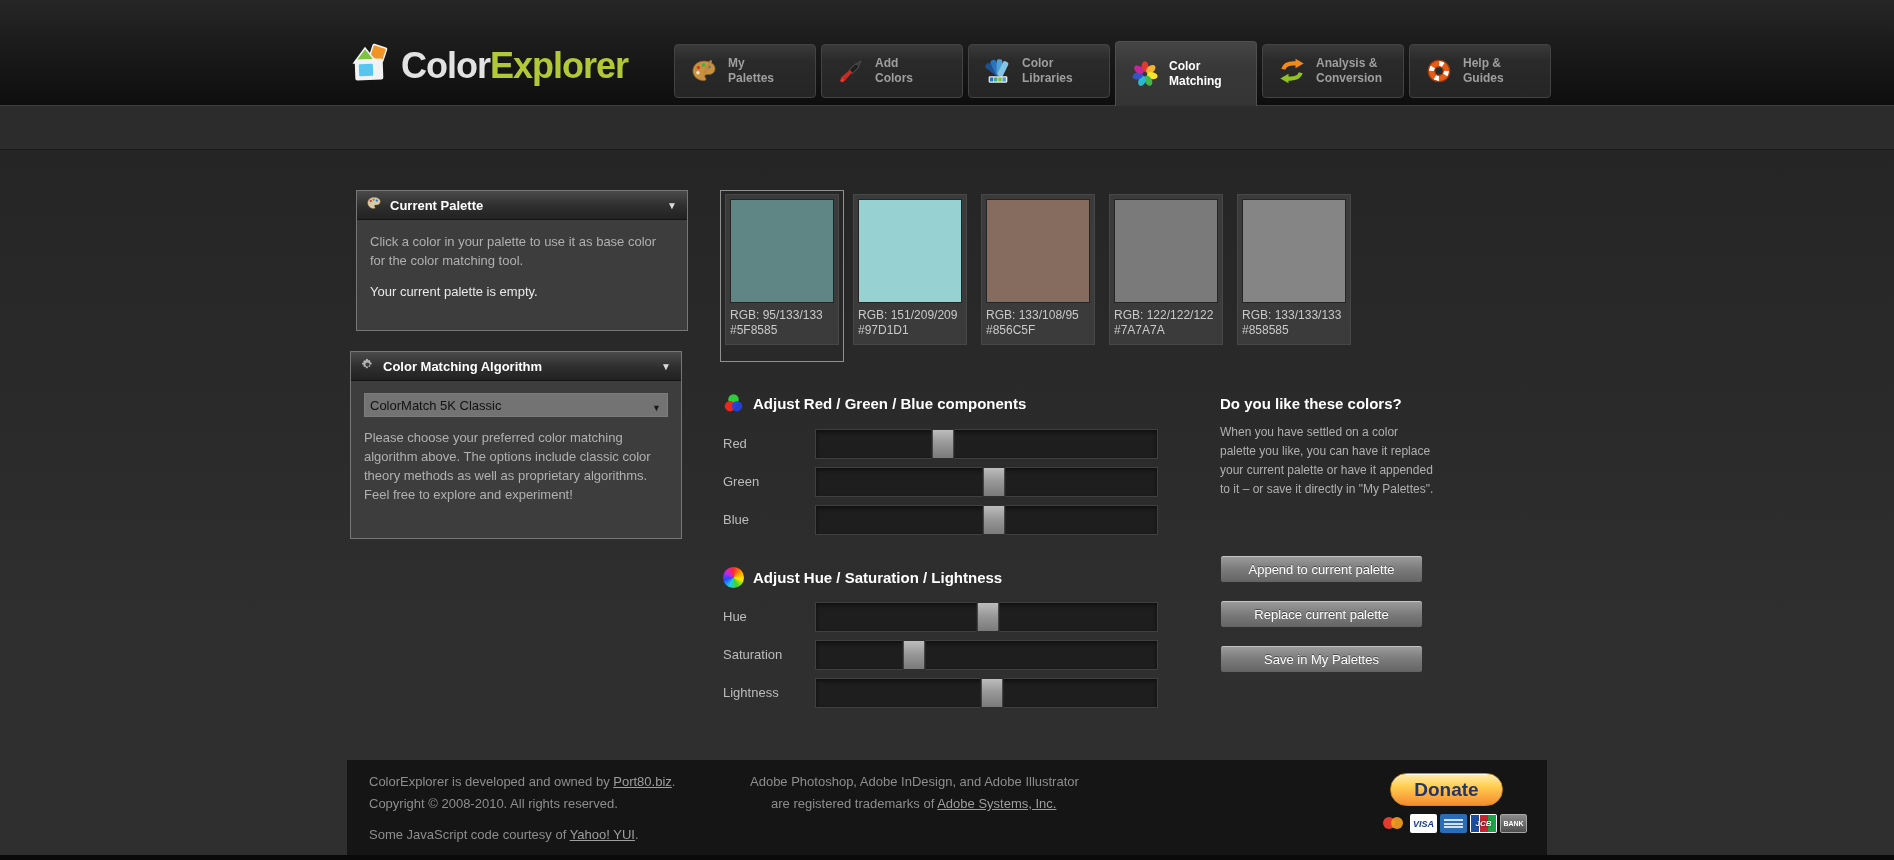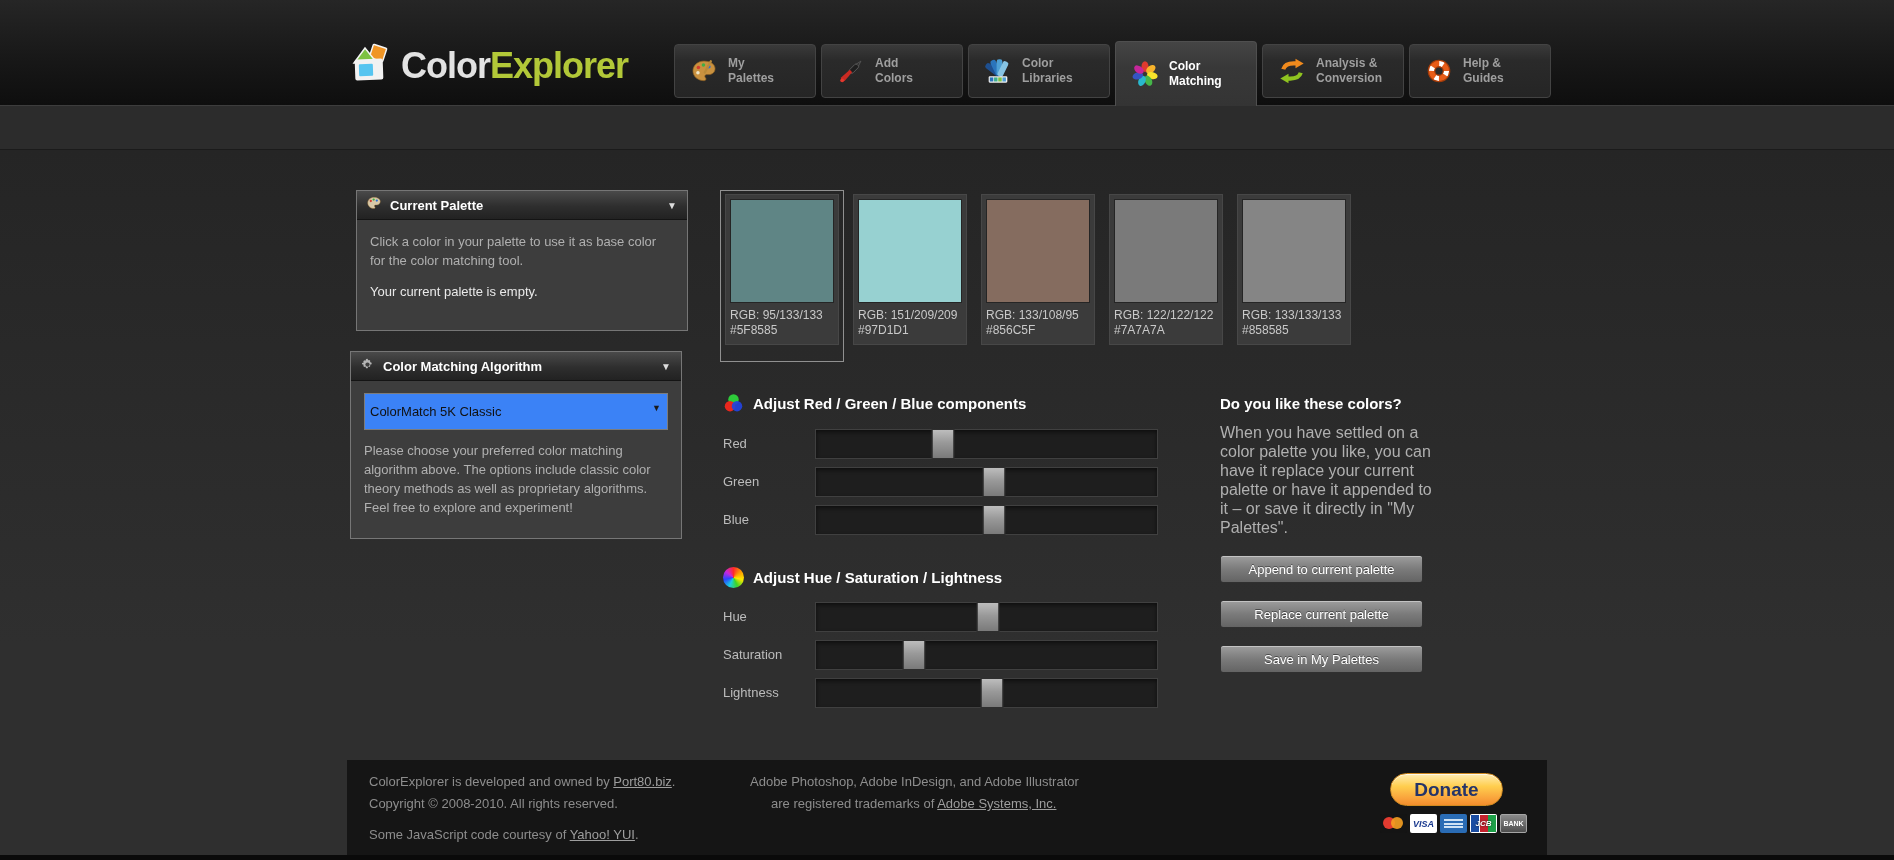--- a/index.html
+++ b/index.html
@@ -34,21 +34,21 @@
   .panel-h { height:29px; background:linear-gradient(#4a4a4a,#2e2e2e 55%,#222222); border-bottom:1px solid #141414; display:flex; align-items:center; padding:0 10px 0 9px; gap:8px; cursor:pointer; }
   .panel-h .p-title { font-size:13px; font-weight:bold; color:#ffffff; flex:1; }
   .panel-h .p-arrow { color:#dcdcdc; font-size:10px; cursor:pointer; }
   .panel-b { padding:12px 13px 14px 13px; font-size:13px; line-height:19px; color:#b0b0b0; }
   .panel-b .em { color:#e9e9e9; margin-top:12px; }
   #panel-current { left:9px; top:40px; }
   #panel-current .panel-b { min-height:110px; }
   #panel-algo { left:3px; top:201px; }
   #panel-algo .panel-b { min-height:157px; }
   .select-wrap { position:relative; margin-bottom:11px; }
-  .select-wrap select { width:100%; height:37px; background:#3b82f6; border:1px solid #7c7c7c; font-family:"Liberation Sans",sans-serif; font-size:13px; color:#111; padding:0 20px 0 5px; appearance:none; -webkit-appearance:none; border-radius:0; }
+  .select-wrap select { width:100%; height:24px; background:#737373; border:1px solid #7c7c7c; font-family:"Liberation Sans",sans-serif; font-size:13px; color:#111; padding:0 20px 0 5px; appearance:none; -webkit-appearance:none; border-radius:0; }
   .select-wrap::after { content:"▼"; position:absolute; right:7px; top:6px; font-size:9px; color:#1a1a1a; pointer-events:none; }
 
   
   .swatches { position:absolute; left:378px; top:44px; display:flex; gap:14px; }
   .slot { position:relative; width:114px; }
   .sel-outline { position:absolute; left:-5px; top:-4px; right:-5px; bottom:-17px; border:1px solid #909090; }
   .card { position:relative; background:#3b3b3b; border:1px solid #474747; padding:4px 4px 6px 4px; cursor:pointer; }
   .sq { height:104px; border:1px solid #252525; }
   .sw-line { font-size:12px; line-height:15px; color:#c9c9c9; }
   .sw-line.first { margin-top:5px; }
@@ -65,21 +65,21 @@
   .slider-row { position:absolute; left:376px; width:784px; height:30px; }
   .s-label { position:absolute; left:0; top:7px; font-size:13px; color:#bcbcbc; }
   .track { position:absolute; left:92px; top:0; width:343px; height:30px; background:#1e1e1e; border:1px solid #404040; box-shadow:inset 0 2px 4px rgba(0,0,0,.55); cursor:pointer; }
   .handle { position:absolute; top:-1px; width:23px; height:30px; background:linear-gradient(#bdbdbd,#999999 45%,#7a7a7a); border:1px solid #2f2f2f; transform:translateX(-50%); cursor:grab; }
   #row-red   { top:279px; }  #row-green { top:317px; }  #row-blue  { top:355px; }
   #row-hue   { top:452px; }  #row-sat   { top:490px; }  #row-light { top:528px; }
 
   
   .save-col { position:absolute; left:873px; top:245px; width:216px; }
   .save-col h3 { font-size:15px; font-weight:bold; color:#ffffff; margin-bottom:11px; }
-  .save-col p { font-size:16px; line-height:19px; color:#b0b0b0; }
+  .save-col p { font-size:12px; line-height:19px; color:#b0b0b0; }
   .act-btn { position:absolute; left:0; width:203px; height:28px; background:linear-gradient(#9d9d9d,#7b7b7b 50%,#646464); border:1px solid #303030; border-radius:3px; box-shadow:inset 0 1px 0 rgba(255,255,255,.4); color:#ffffff; font-family:"Liberation Sans",sans-serif; font-size:13px; text-shadow:0 -1px 0 rgba(0,0,0,.45); cursor:pointer; }
   #btn-append  { top:160px; }  #btn-replace { top:205px; }  #btn-save { top:250px; }
 
   
   .footer-box { height:95px; background:#151515; font-size:13px; color:#8d8d8d; }
   .f-line { position:absolute; white-space:nowrap; }
   .f-link { text-decoration:underline; color:#9e9e9e; cursor:pointer; }
   #f1 { left:22px; top:14px; } #f2 { left:22px; top:36px; } #f3 { left:22px; top:67px; }
   #f4 { left:403px; top:14px; } #f5 { left:424px; top:36px; }
   .donate-btn { position:absolute; left:1043px; top:13px; width:113px; height:33px; border-radius:17px; background:linear-gradient(#ffedb3,#ffce4e 40%,#f9a13b 80%,#f28d2c); border:1px solid #cf8a20; color:#253469; font-size:19px; font-weight:bold; font-family:"Liberation Sans",sans-serif; cursor:pointer; box-shadow:inset 0 1px 0 rgba(255,255,255,.7); }

